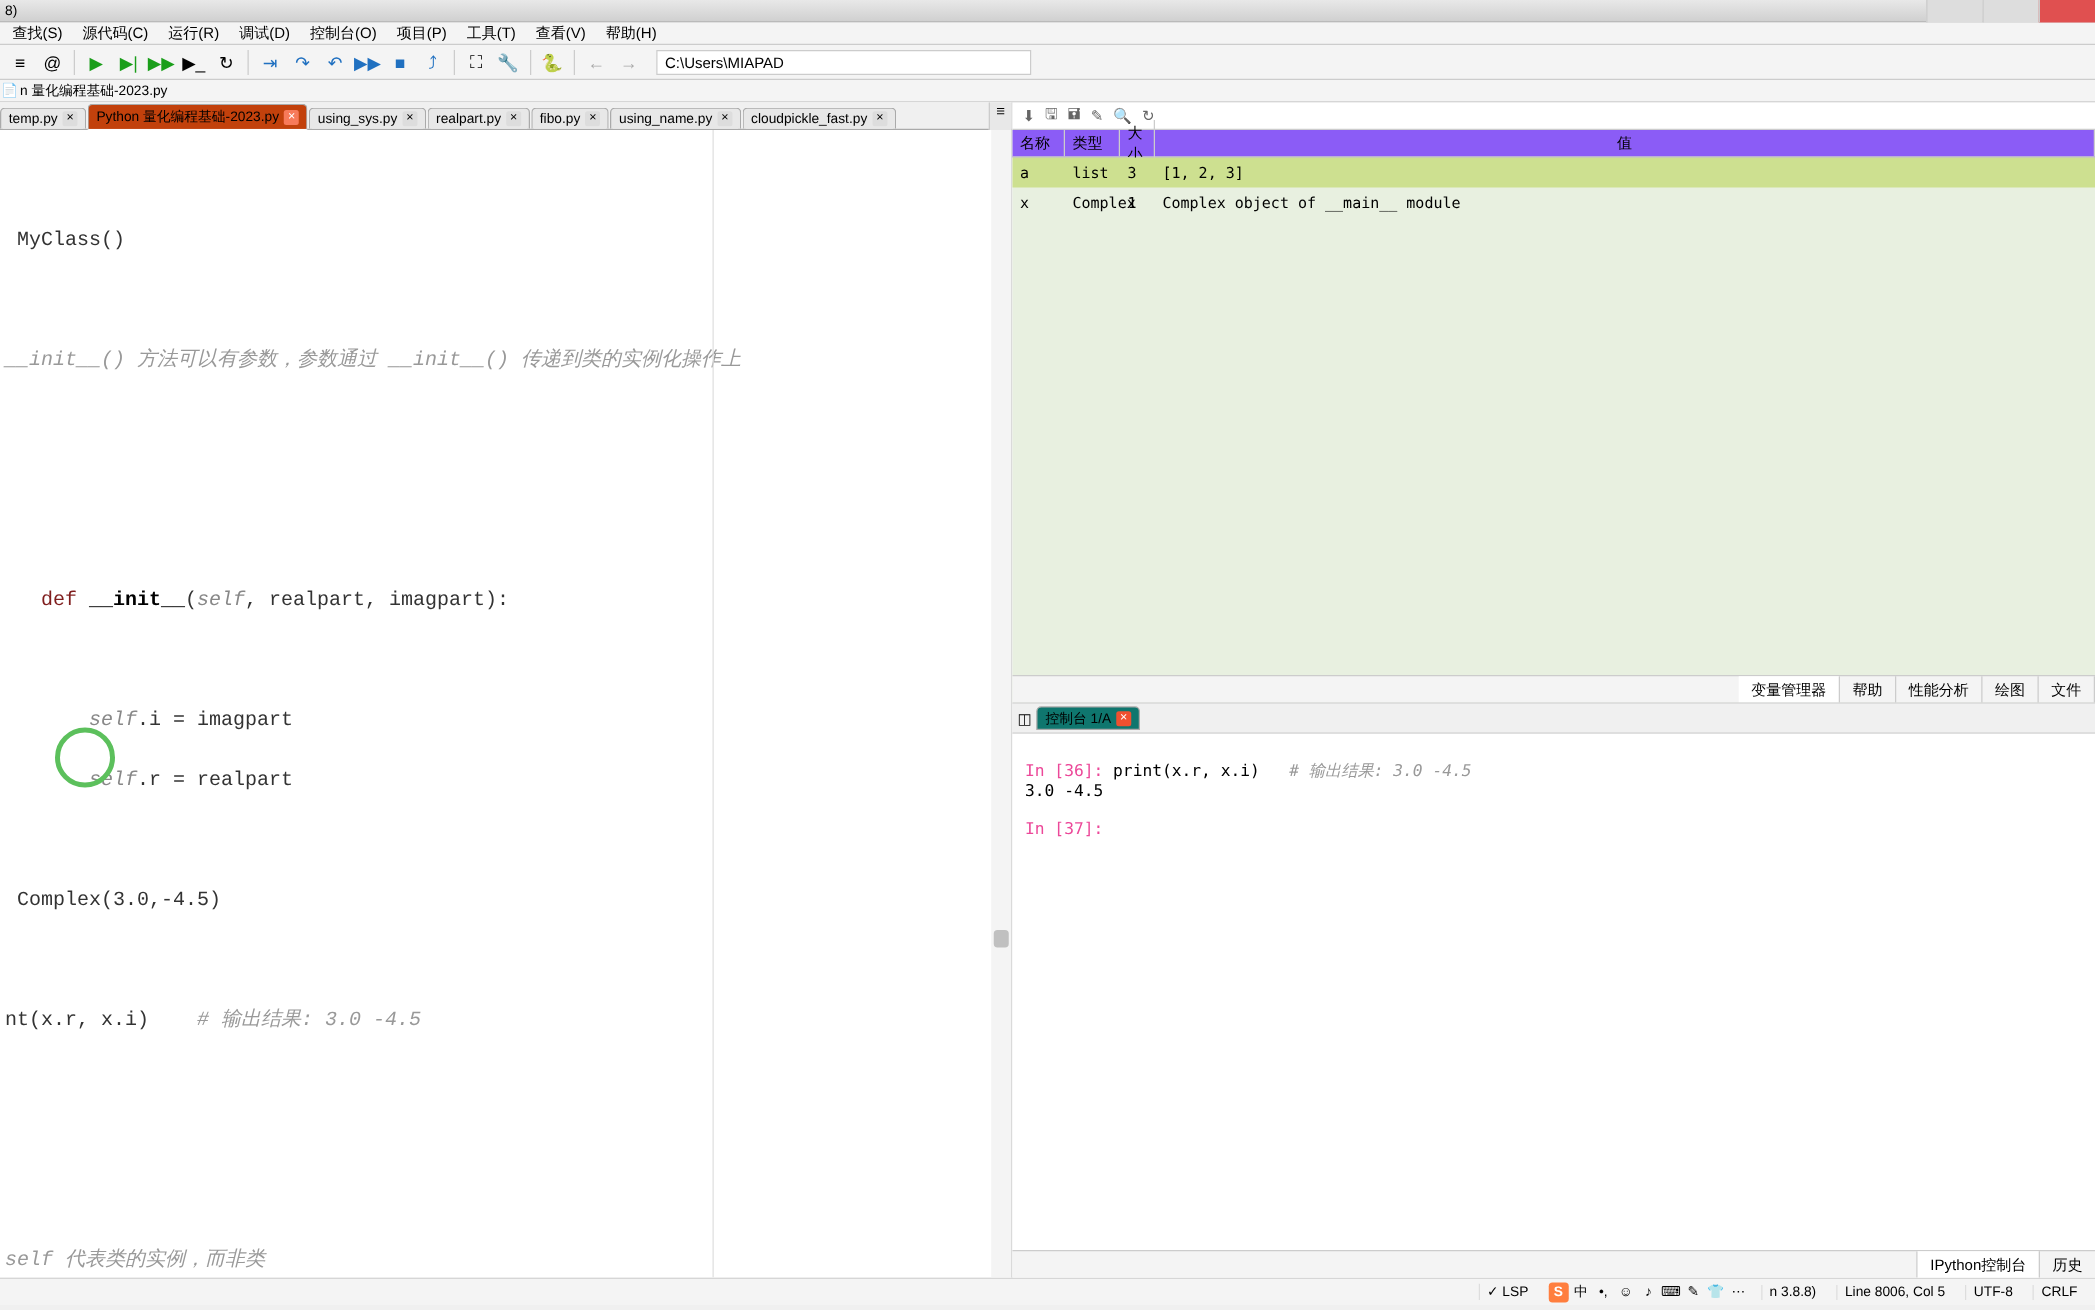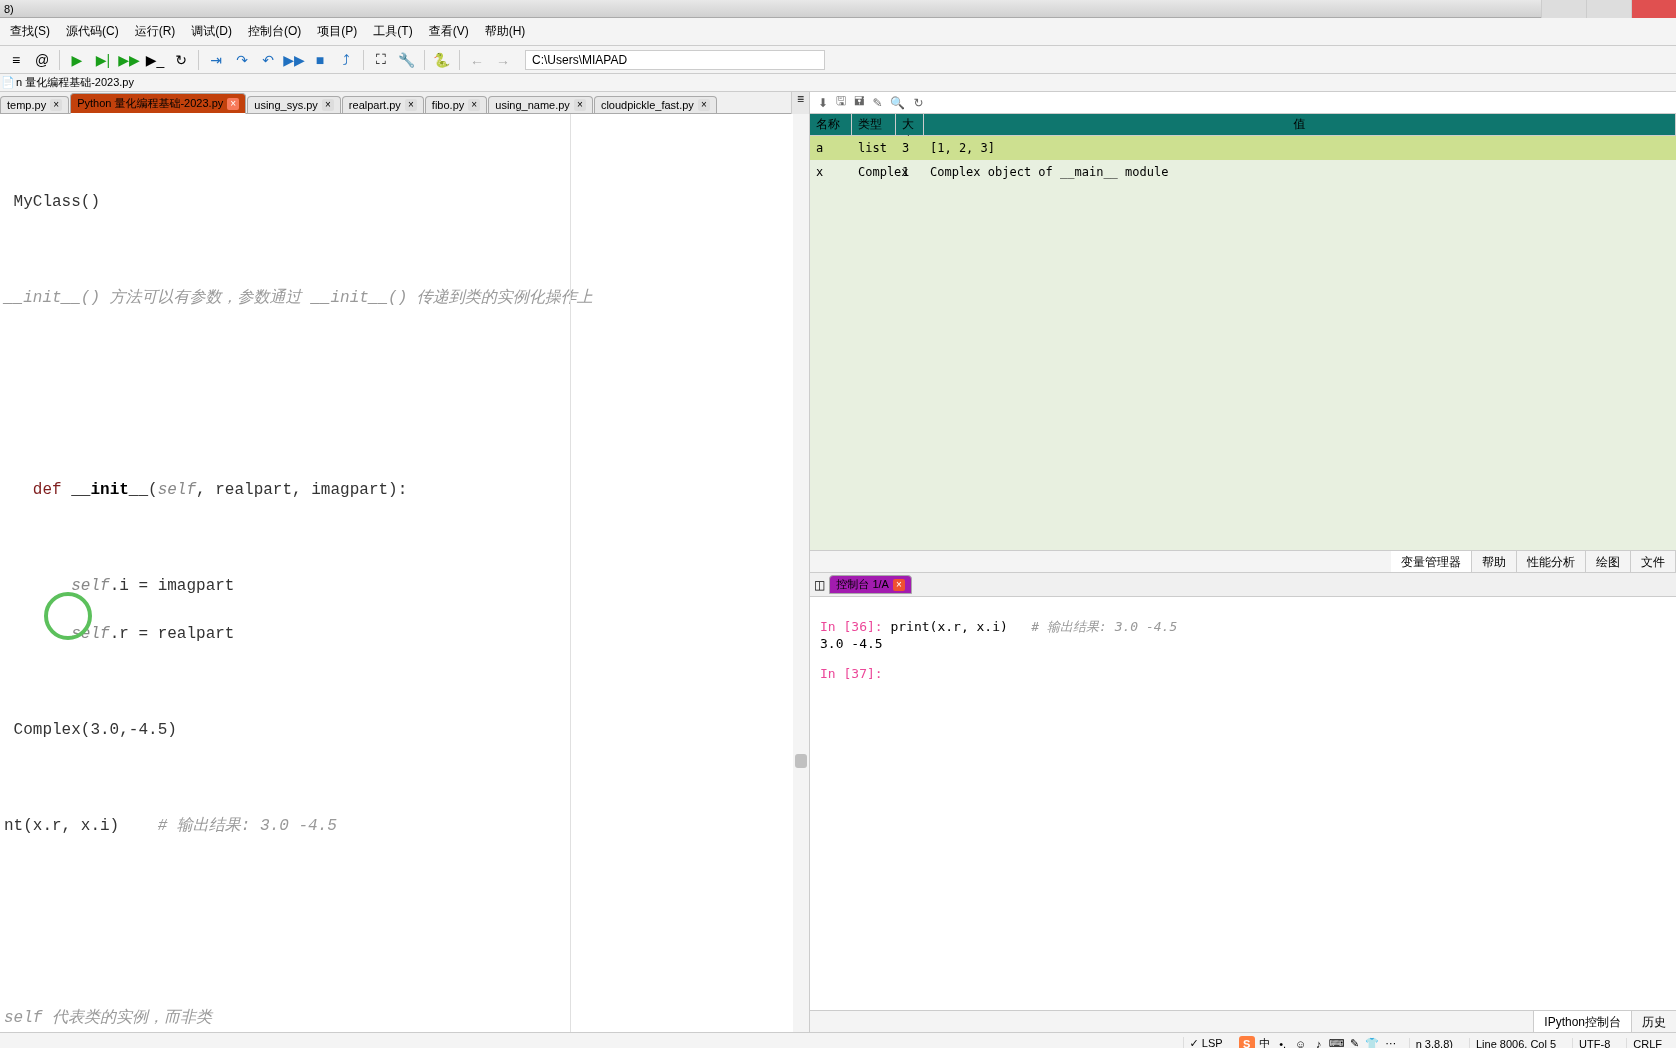--- a/index.html
+++ b/index.html
@@ -30,21 +30,21 @@
 }
 .title-bar .win-controls .wc {
   width: 45px;
   height: 18px;
   background: #ddd;
   border-left: 1px solid #ccc;
 }
 .title-bar .win-controls .wc.close { background: #e05050; }
 
 .menu-bar {
-  height: 28px;
+  height: 18px;
   background: #f4f4f4;
   border-bottom: 1px solid #ccc;
   display: flex;
   align-items: center;
   padding-left: 2px;
 }
 .menu-bar .menu-item {
   padding: 2px 8px;
   font-size: 12px;
   cursor: default;
@@ -218,24 +218,24 @@
 .var-toolbar span { cursor: pointer; }
 
 .var-table {
   flex: 1;
   display: flex;
   flex-direction: column;
   background: #e8f0e0;
 }
 .var-header {
   display: flex;
-  background: #0f766e;
+  background: #8b5cf6;
   border-bottom: 1px solid #ccc;
   height: 22px;
-  align-items: flex-start;
+  align-items: center;
 }
 .var-header div { padding: 2px 6px; border-right: 1px solid #ccc; }
 .var-row {
   display: flex;
   height: 24px;
   align-items: center;
   font-family: Consolas, monospace;
 }
 .var-row div { padding: 2px 6px; }
 .var-row.hl { background: #cde090; }
@@ -269,21 +269,21 @@
   display: flex;
   align-items: center;
   padding-left: 4px;
   border-bottom: 1px solid #ccc;
   gap: 4px;
 }
 .console-tabs .ctab {
   border: 1px solid #aaa;
   padding: 1px 6px;
   border-radius: 4px 4px 0 0;
-  background: #a21caf;
+  background: #0f766e;
   font-size: 11px;
   display: flex;
   align-items: center;
   gap: 4px;
 }
 .console-tabs .ctab .close-x {
   font-size: 10px;
   background: #f05030;
   color: #fff;
   width: 12px;

